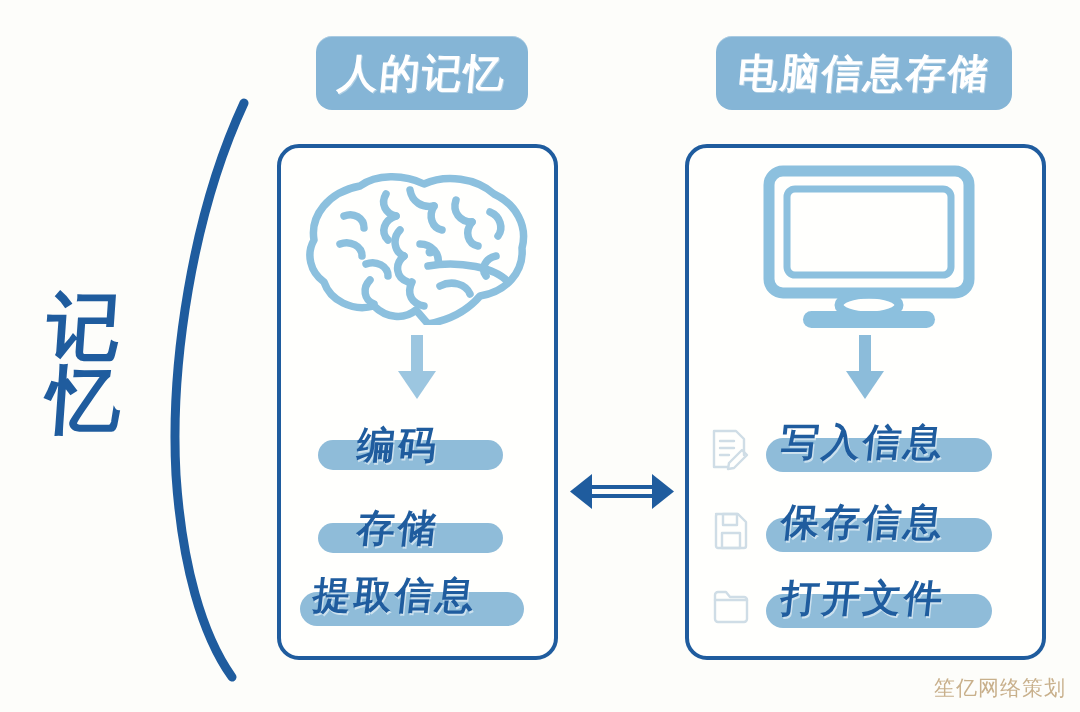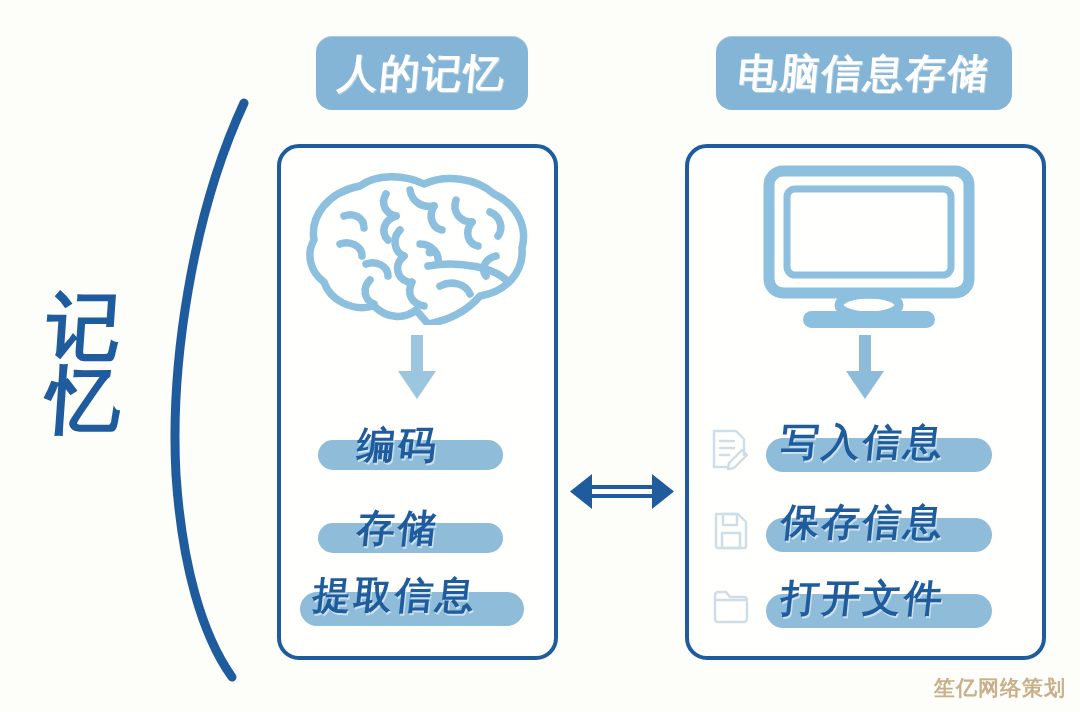--- a/index.html
+++ b/index.html
@@ -210,21 +210,21 @@
   #step-open .step-label  { left: 781px; top: 573px; }
   #step-open .row-icon    { left: 711px; top: 584px; }
 
   
   #watermark {
     position: absolute;
     right: 14px;
     bottom: 10px;
     color: #c6ac86;
     font-size: 21px;
-    font-weight: 700;
+    font-weight: 400;
     letter-spacing: 1px;
     opacity: .95;
     user-select: none;
   }
 </style>
 </head>
 <body>
 
 <div id="stage">
 

